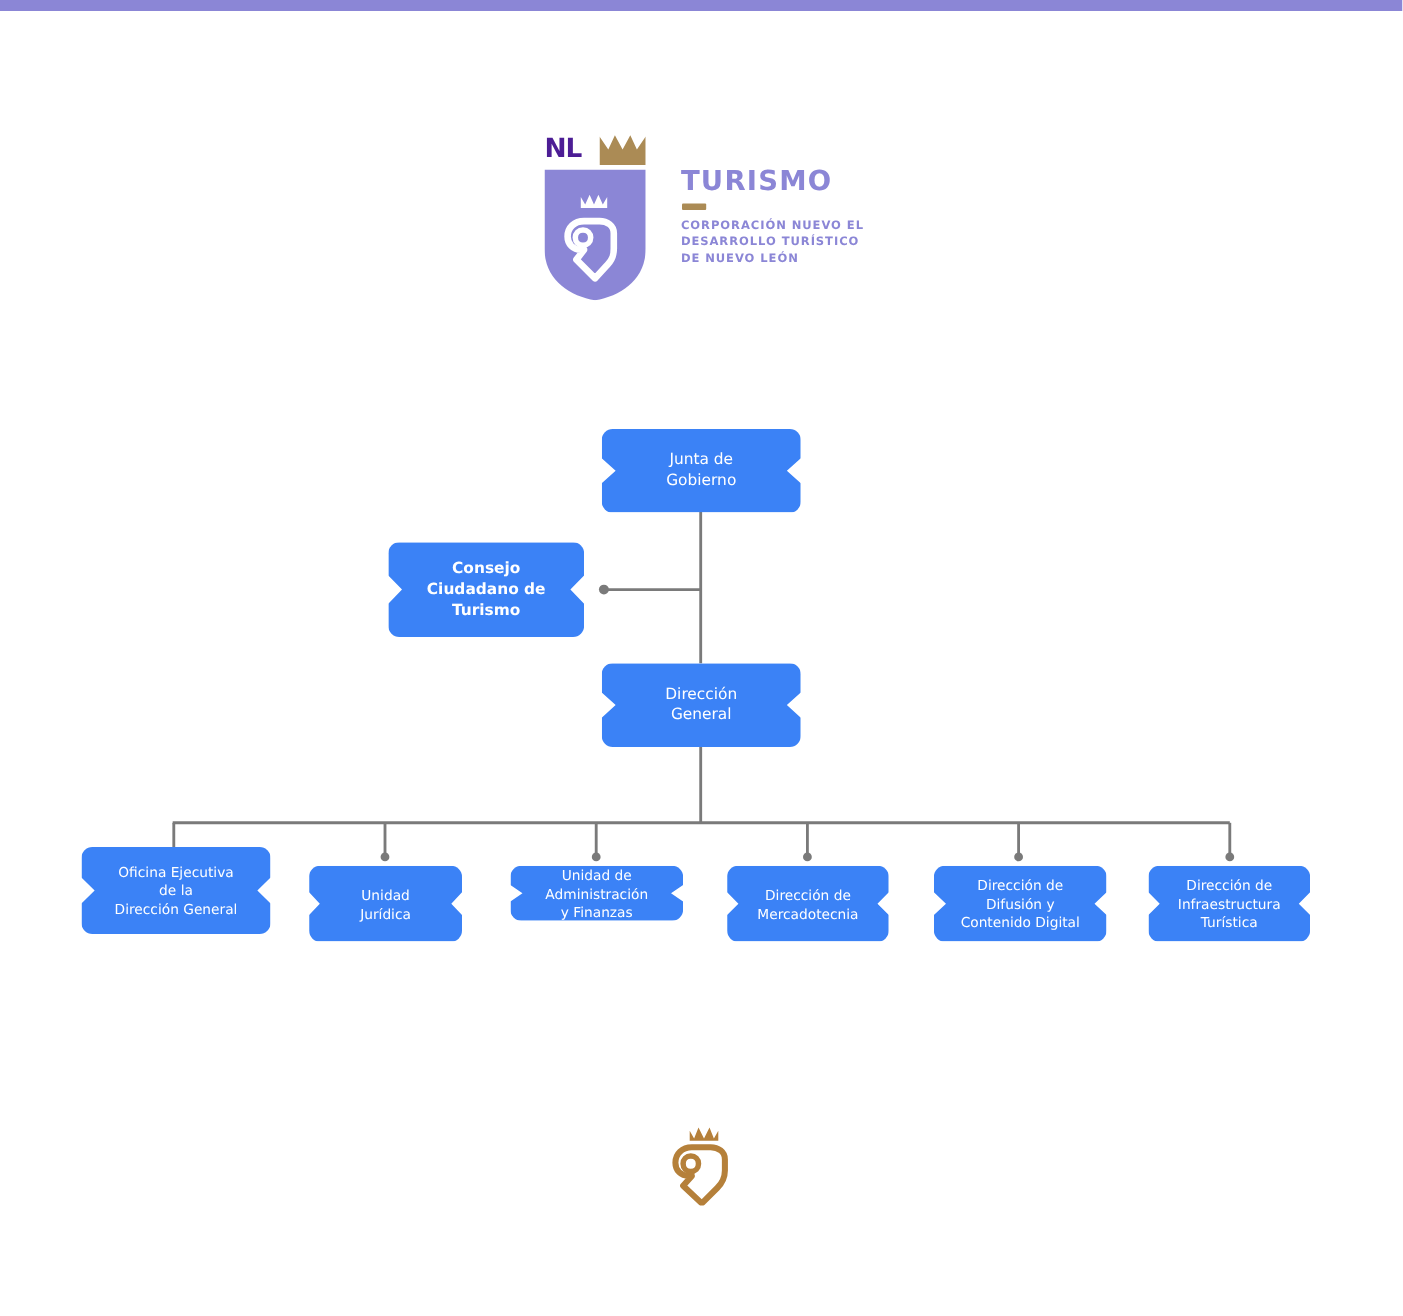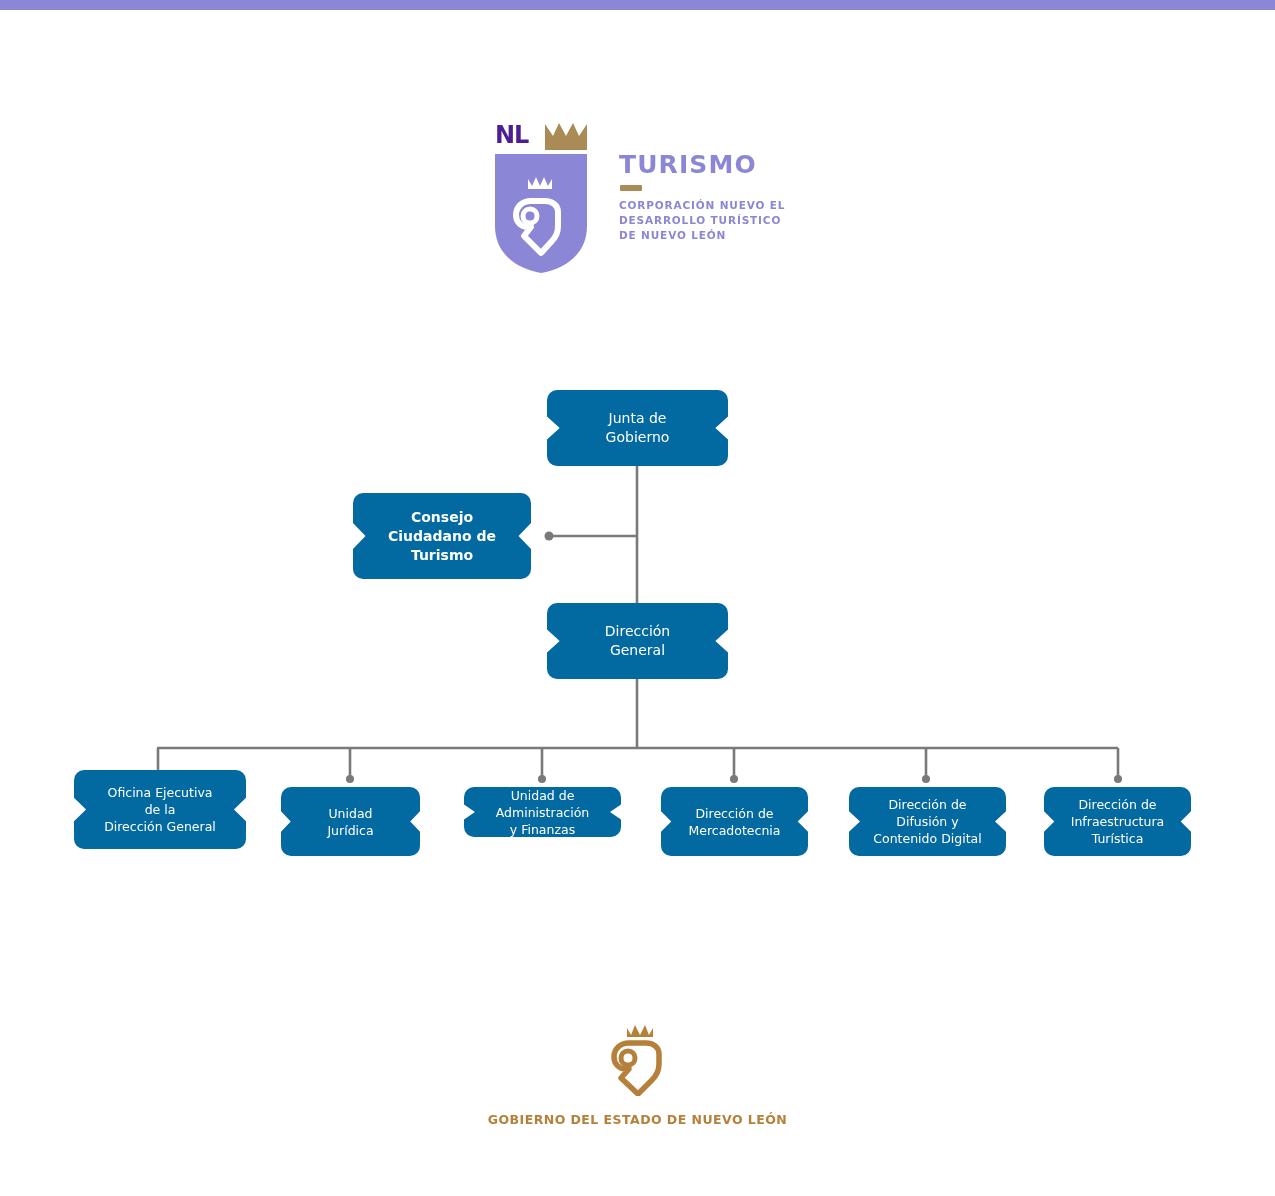--- a/index.html
+++ b/index.html
@@ -99,21 +99,21 @@
     left: 0;
     top: 0;
     width: 1275px;
     height: 1196px;
     pointer-events: none;
   }
   .chart svg { display: block; }
 
   .node {
     position: absolute;
-    background: #0369a1;
+    background: #3b82f6;
     display: flex;
     align-items: center;
     justify-content: center;
     text-align: center;
     color: #ffffff;
     font-size: 14px;
     line-height: 19px;
     padding: 0 18px;
     box-sizing: border-box;
     -webkit-clip-path: polygon(
@@ -265,14 +265,13 @@
 
 <div class="footer">
   <svg class="footer-emblem" viewBox="0 0 62 78">
 
     <path d="M20 10 L24 17 L28 7 L33 17 L38 7 L42 17 L46 10 L46 19 L20 19 Z" fill="#b5803a"></path>
 
     <path d="M22 25 C13 25 7 31 7 39 C7 46 12 51 19 51 L22 51 L14 60 L31 76 L45 62
              C50 57 52 52 52 46 L52 36 C52 29 46 25 39 25 Z" fill="none" stroke="#b5803a" stroke-width="5.5" stroke-linejoin="round"></path>
     <path d="M21 33 C17 33 14 36 14 40 C14 44 17 47 21 47 C25 47 28 44 28 40 C28 36 25 33 21 33 Z" fill="none" stroke="#b5803a" stroke-width="5"></path>
   </svg>
-  <div class="footer-text">GOBIERNO DEL ESTADO DE NUEVO LEÓN</div>
 </div>
 
 </body></html>

